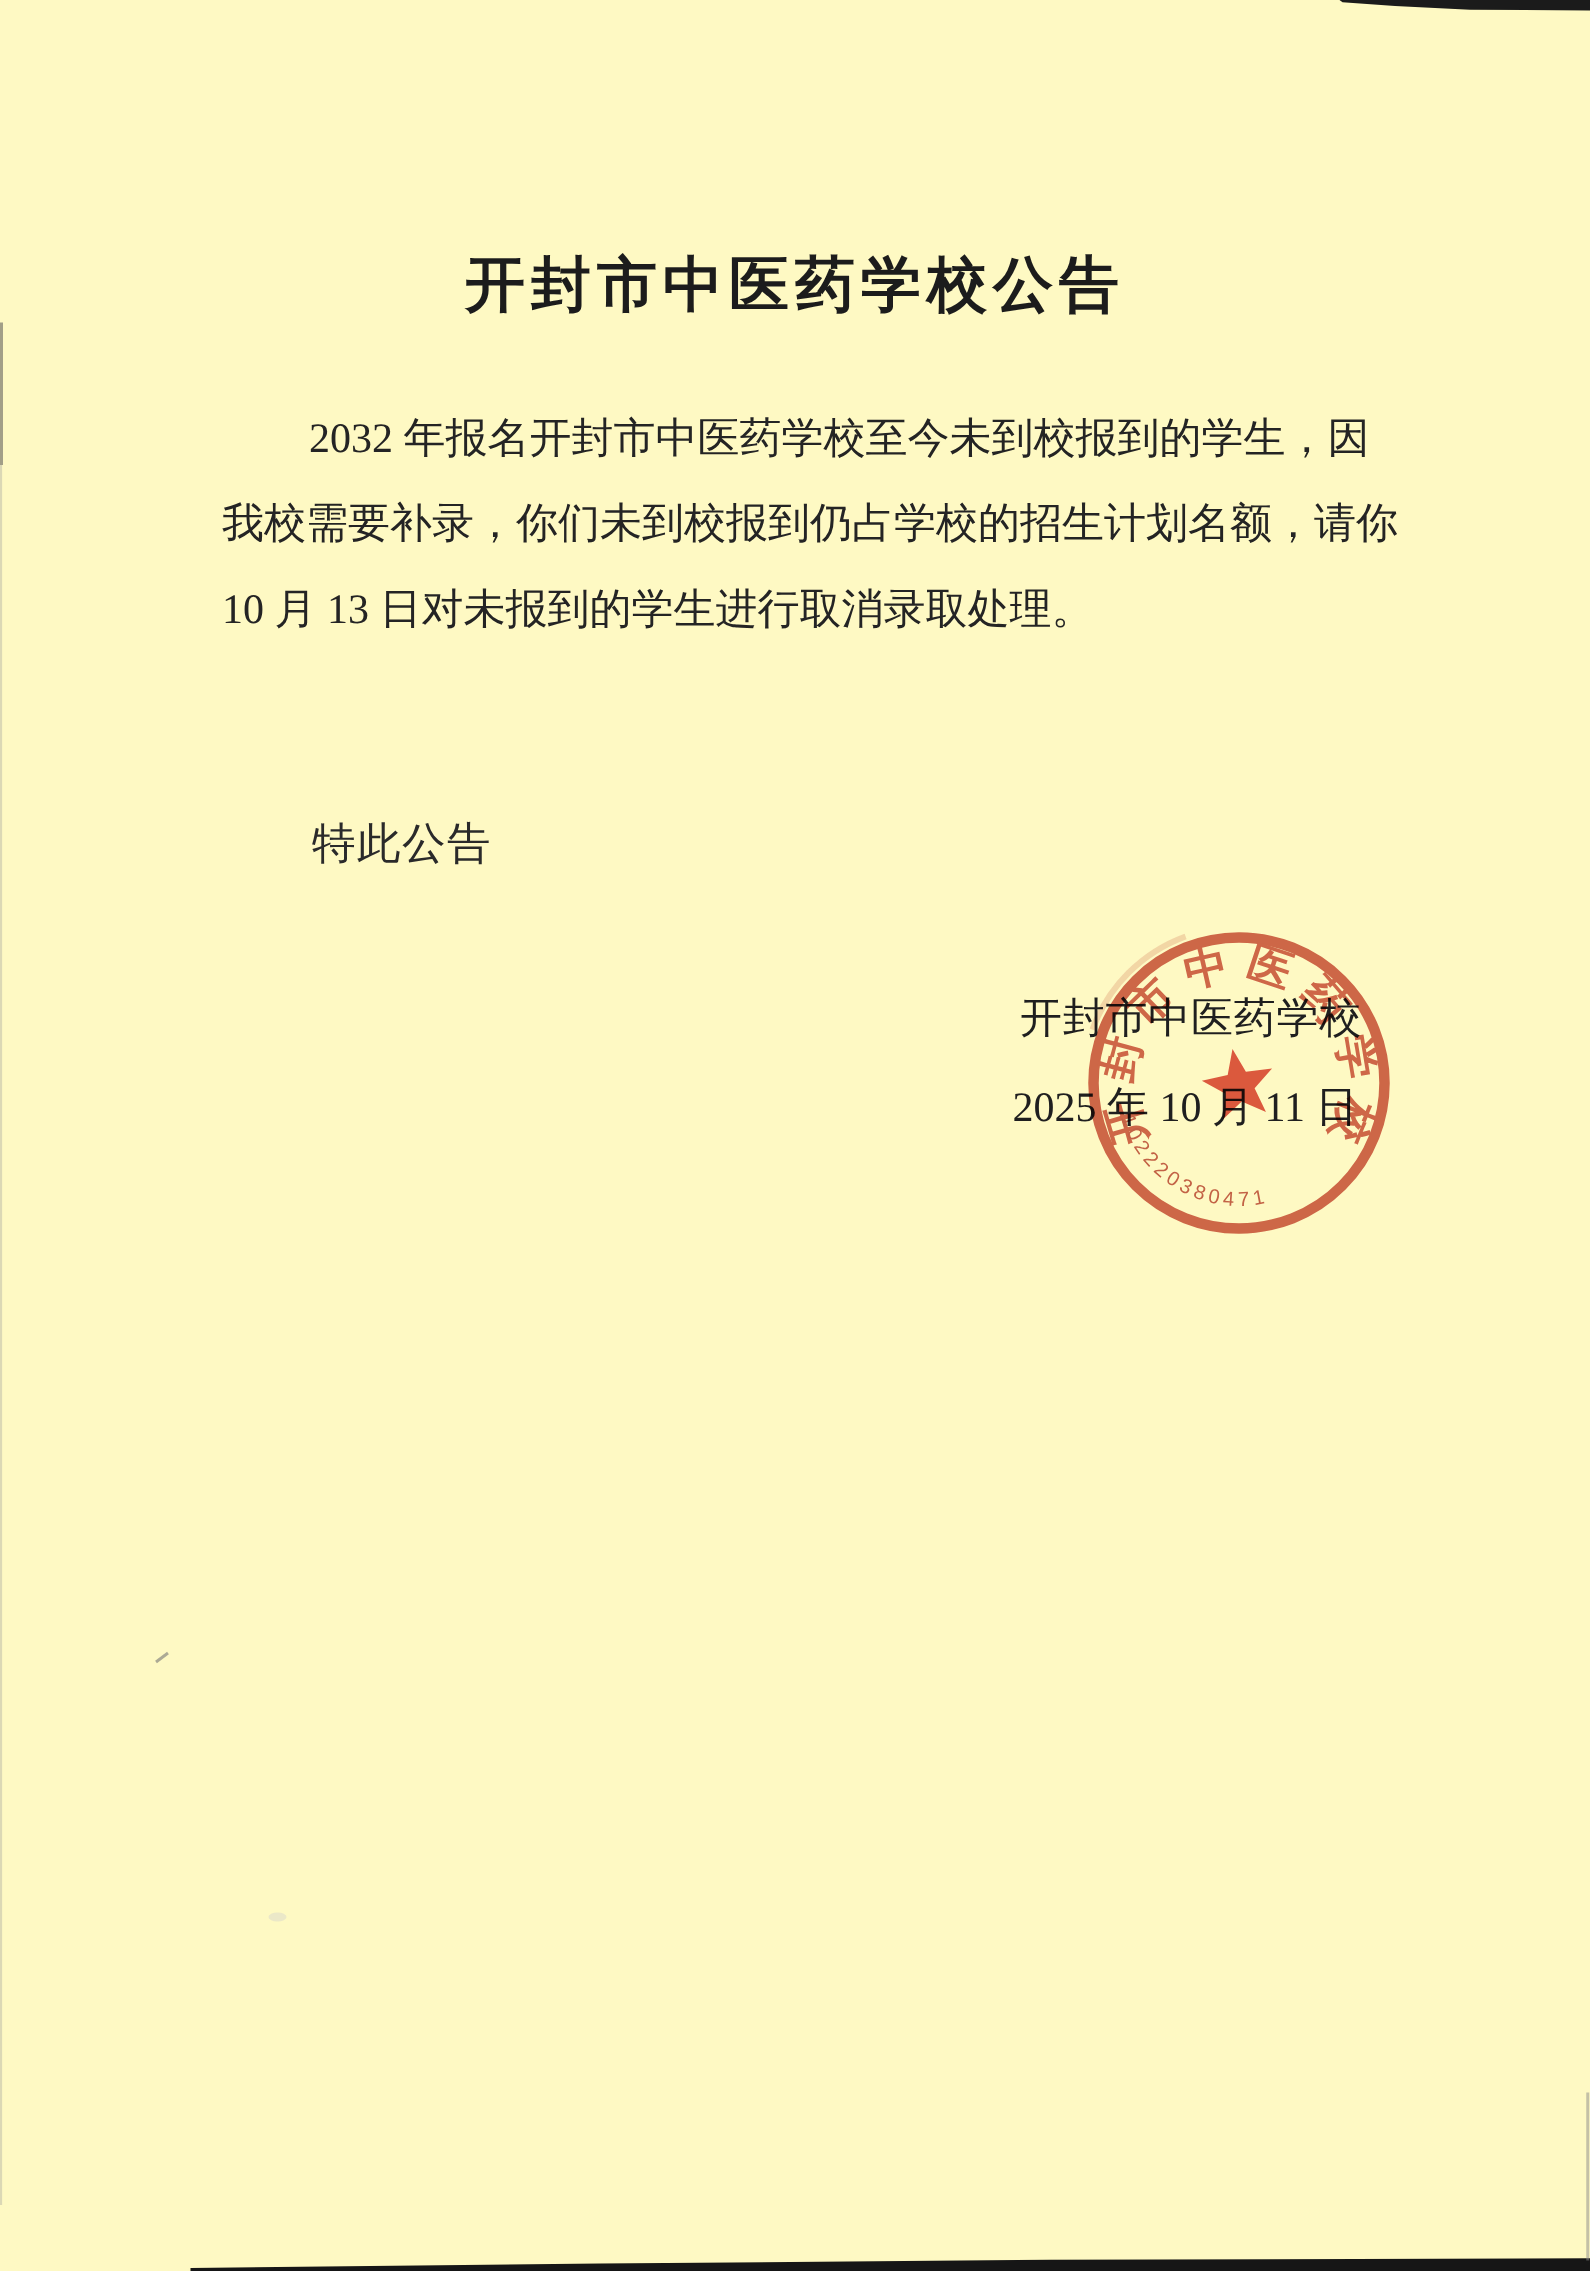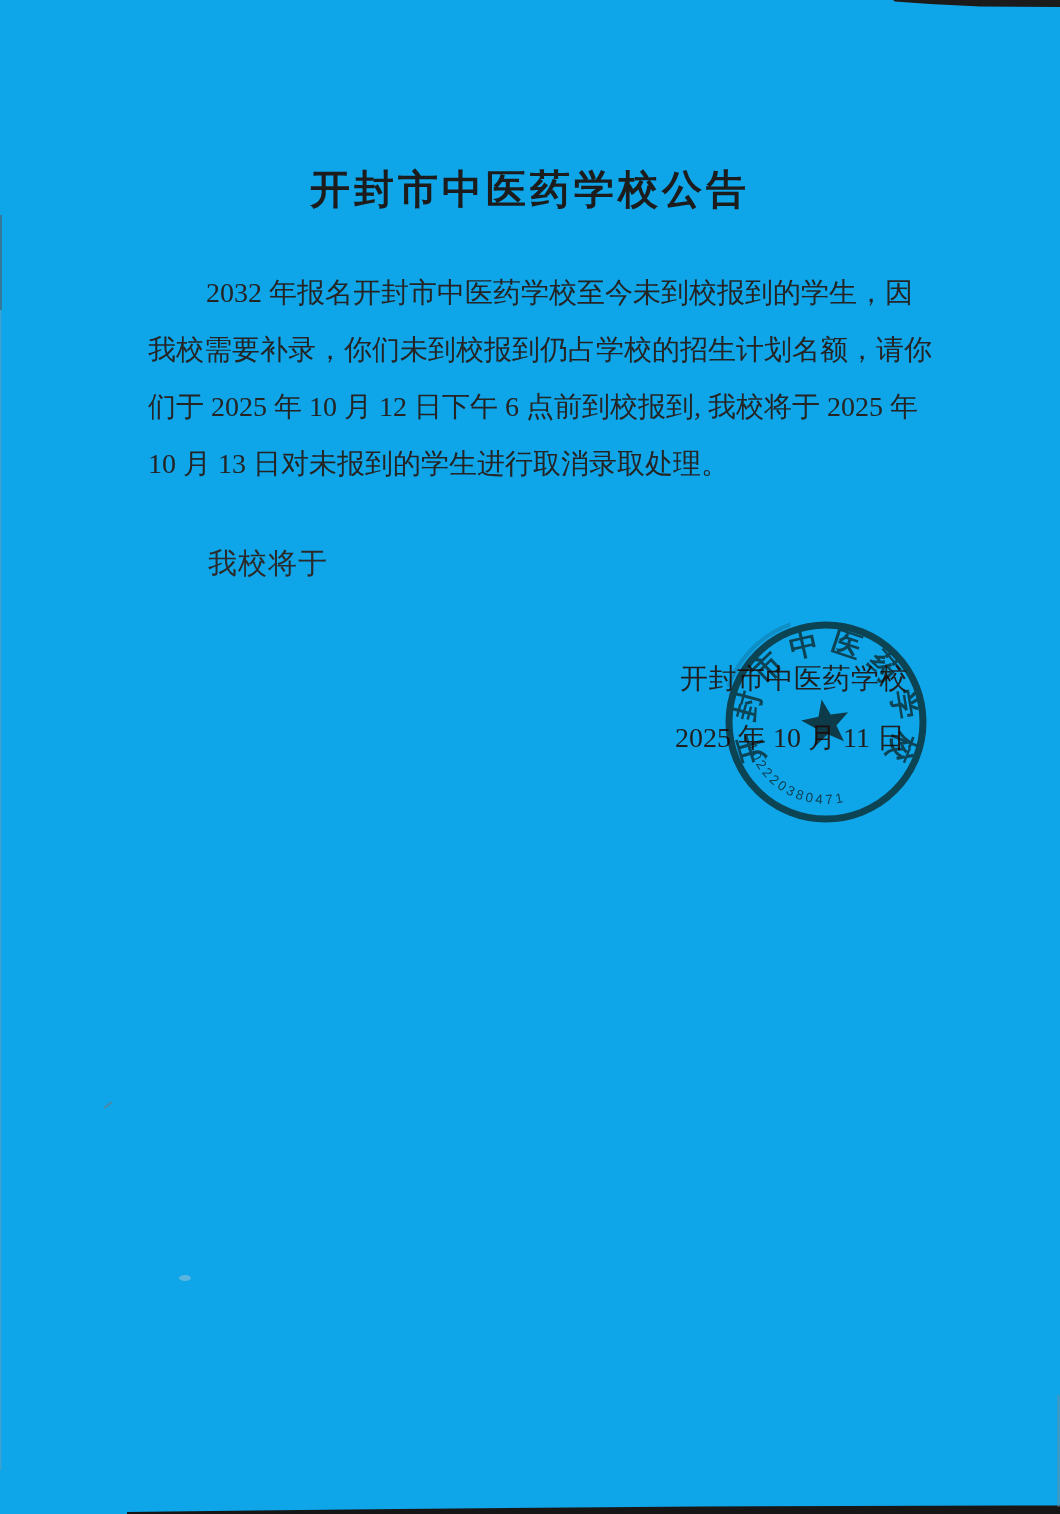--- a/index.html
+++ b/index.html
@@ -1,20 +1,20 @@
 <!DOCTYPE html>
 <html><head>
 <meta charset="utf-8">
 <style>
   html,body{margin:0;padding:0;background:#e9e9e9;}
   .page{
     position:relative;
     width:1060px;height:1514px;
     margin:0 auto;
-    background:#0ea5e9;
+    background:#fef9c3;
     overflow:hidden;
     font-family:"Liberation Serif","DejaVu Serif",serif;
     color:#212121;
   }
   .doc-title{
     position:absolute;
     left:0;top:162px;width:1060px;
     text-align:center;
     font-size:40px;
     font-weight:bold;
@@ -86,25 +86,24 @@
 </head>
 <body>
 
 <div class="page">
 
   <div class="doc-title">开封市中医药学校公告</div>
 
   <div class="body-block">
     <div class="body-line indent">2032 年报名开封市中医药学校至今未到校报到的学生，因</div>
     <div class="body-line">我校需要补录，你们未到校报到仍占学校的招生计划名额，请你</div>
-    <div class="body-line">们于 2025 年 10 月 12 日下午 6 点前到校报到, 我校将于 2025 年</div>
     <div class="body-line last">10 月 13 日对未报到的学生进行取消录取处理。</div>
   </div>
 
-  <div class="closing-line">我校将于</div>
+  <div class="closing-line">特此公告</div>
 
   <div class="signature-line">开封市中医药学校</div>
 
   <div class="date-line">2025 年 10 月 11 日</div>
 
   <svg class="seal-svg" viewBox="0 0 220 220" xmlns="http://www.w3.org/2000/svg">
     <g opacity="0.85">
 
       <path d="M 12.3 74.4 A 104 104 0 0 1 74.4 12.3" fill="none" stroke="#cc6655" stroke-width="4" opacity="0.3"></path>
 

